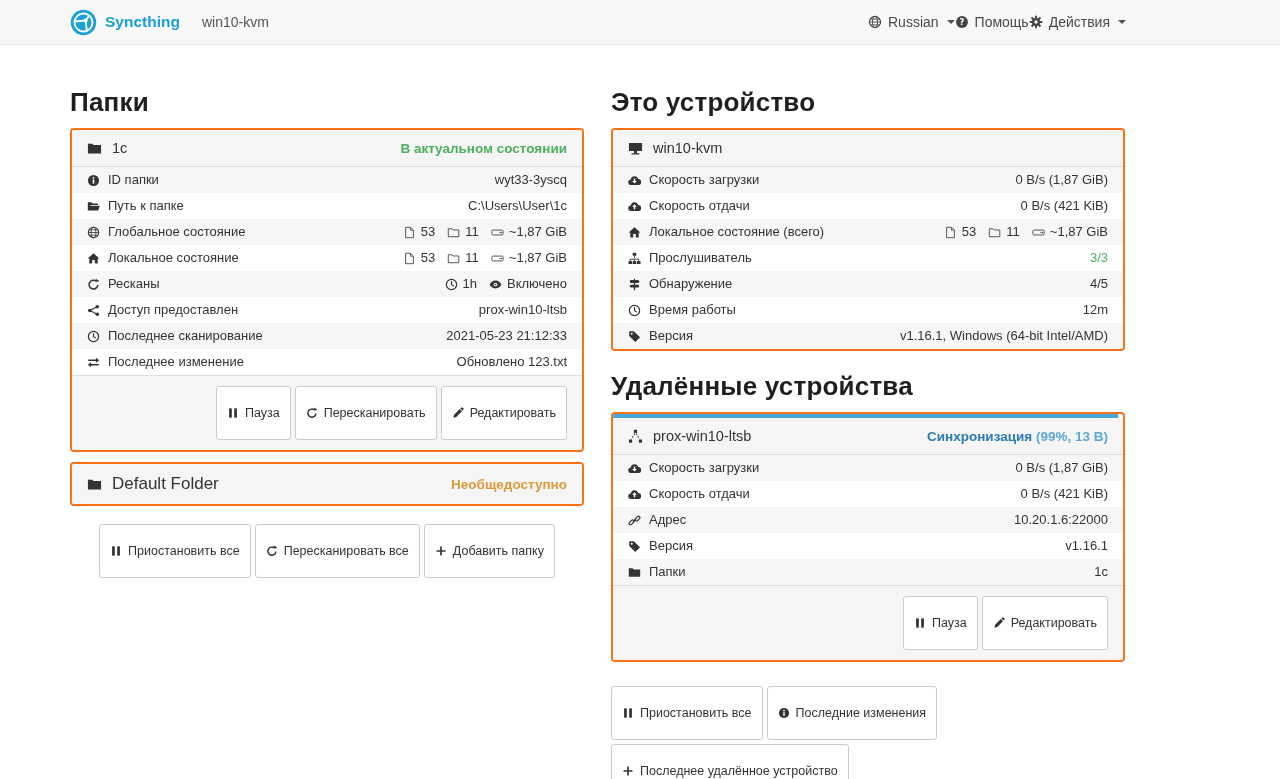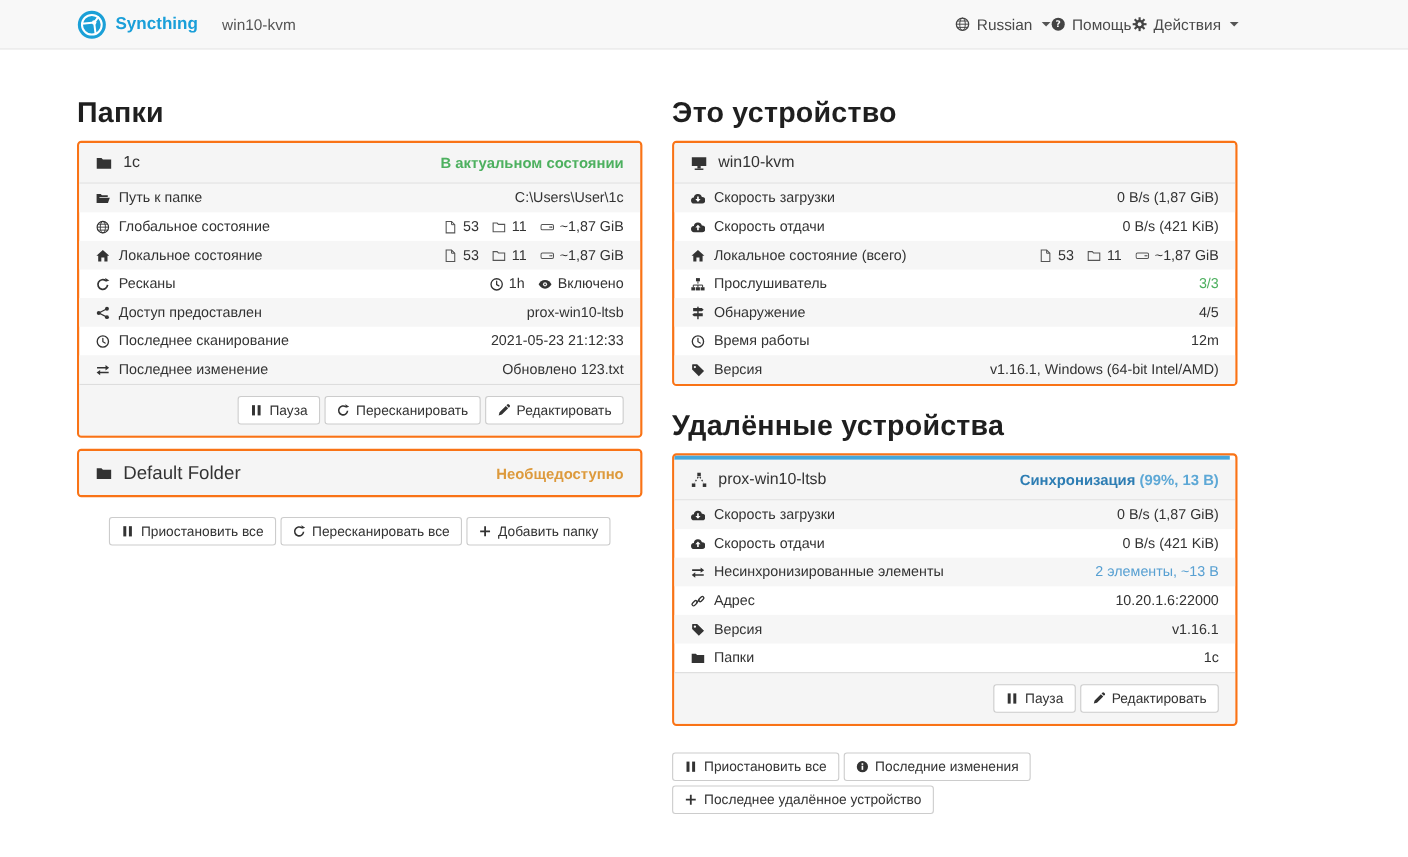--- a/index.html
+++ b/index.html
@@ -40,21 +40,21 @@
   .row-line{display:flex;justify-content:space-between;align-items:center;padding:4px 15px;line-height:18px}
   .row-line:nth-child(odd){background:#f6f6f6}
   .lbl{display:flex;align-items:center;gap:8px;color:#333}
   .val{text-align:right;color:#333}
   .stats{display:inline-flex;align-items:center;gap:12px}
   .g{display:inline-flex;align-items:center;gap:5px}
   .txt-green{color:var(--success)}
   .txt-link{color:var(--link);text-decoration:none;cursor:pointer}
   .panel-foot{background:#f5f5f5;border-top:1px solid #ddd;padding:10px 15px;display:flex;gap:4px;justify-content:flex-end}
   
-  .btn{background:#fff;border:1px solid #ccc;border-radius:3px;padding:5px 10px;font-size:12.5px;
+  .btn{background:#fff;border:1px solid #ccc;border-radius:3px;padding:19px 10px;font-size:12.5px;
        color:#333;display:inline-flex;align-items:center;gap:6px;cursor:pointer;
        font-family:"Liberation Sans","DejaVu Sans",sans-serif;white-space:nowrap}
   .btnrow{display:flex;gap:4px;flex-wrap:wrap;margin-top:18px;row-gap:4px}
   .btnrow.center{justify-content:center}
   .btnrow.remote-actions{margin-top:24px}
   
   .ic{width:13px;height:13px;color:#333;flex:0 0 auto;display:inline-block;vertical-align:-2px}
   .ic15{width:15px;height:15px}
   .icn{width:14px;height:14px;color:#444}
   .icb{width:12px;height:12px}
@@ -243,20 +243,29 @@
 
     <div class="panel">
       <div class="panel-head bordered">
         <svg class="ic ic15">
             <use href="#i-folder"></use>
           </svg>
         <span class="pname">1c</span>
         <span class="pstatus txt-success">В актуальном состоянии</span>
       </div>
       <div>
+        <div class="row-line">
+          <span class="lbl">
+              <svg class="ic">
+                <use href="#i-info"></use>
+              </svg>
+              <span>ID папки</span>
+            </span>
+          <span class="val">wyt33-3yscq</span>
+        </div>
         <div class="row-line">
           <span class="lbl">
               <svg class="ic">
                 <use href="#i-folder-open"></use>
               </svg>
               <span>Путь к папке</span>
             </span>
           <span class="val">C:\Users\User\1c</span>
         </div>
         <div class="row-line">
@@ -544,29 +553,20 @@
               <svg class="ic">
                 <use href="#i-cloud-up"></use>
               </svg>
               <span>Скорость отдачи</span>
             </span>
           <span class="val">0 B/s (421 KiB)</span>
         </div>
         <div class="row-line">
           <span class="lbl">
               <svg class="ic">
-                <use href="#i-exchange"></use>
-              </svg>
-              <span>Несинхронизированные элементы</span>
-            </span>
-          <a class="val txt-link">2 элементы, ~13 B</a>
-        </div>
-        <div class="row-line">
-          <span class="lbl">
-              <svg class="ic">
                 <use href="#i-link"></use>
               </svg>
               <span>Адрес</span>
             </span>
           <span class="val">10.20.1.6:22000</span>
         </div>
         <div class="row-line">
           <span class="lbl">
               <svg class="ic">
                 <use href="#i-tag"></use>

